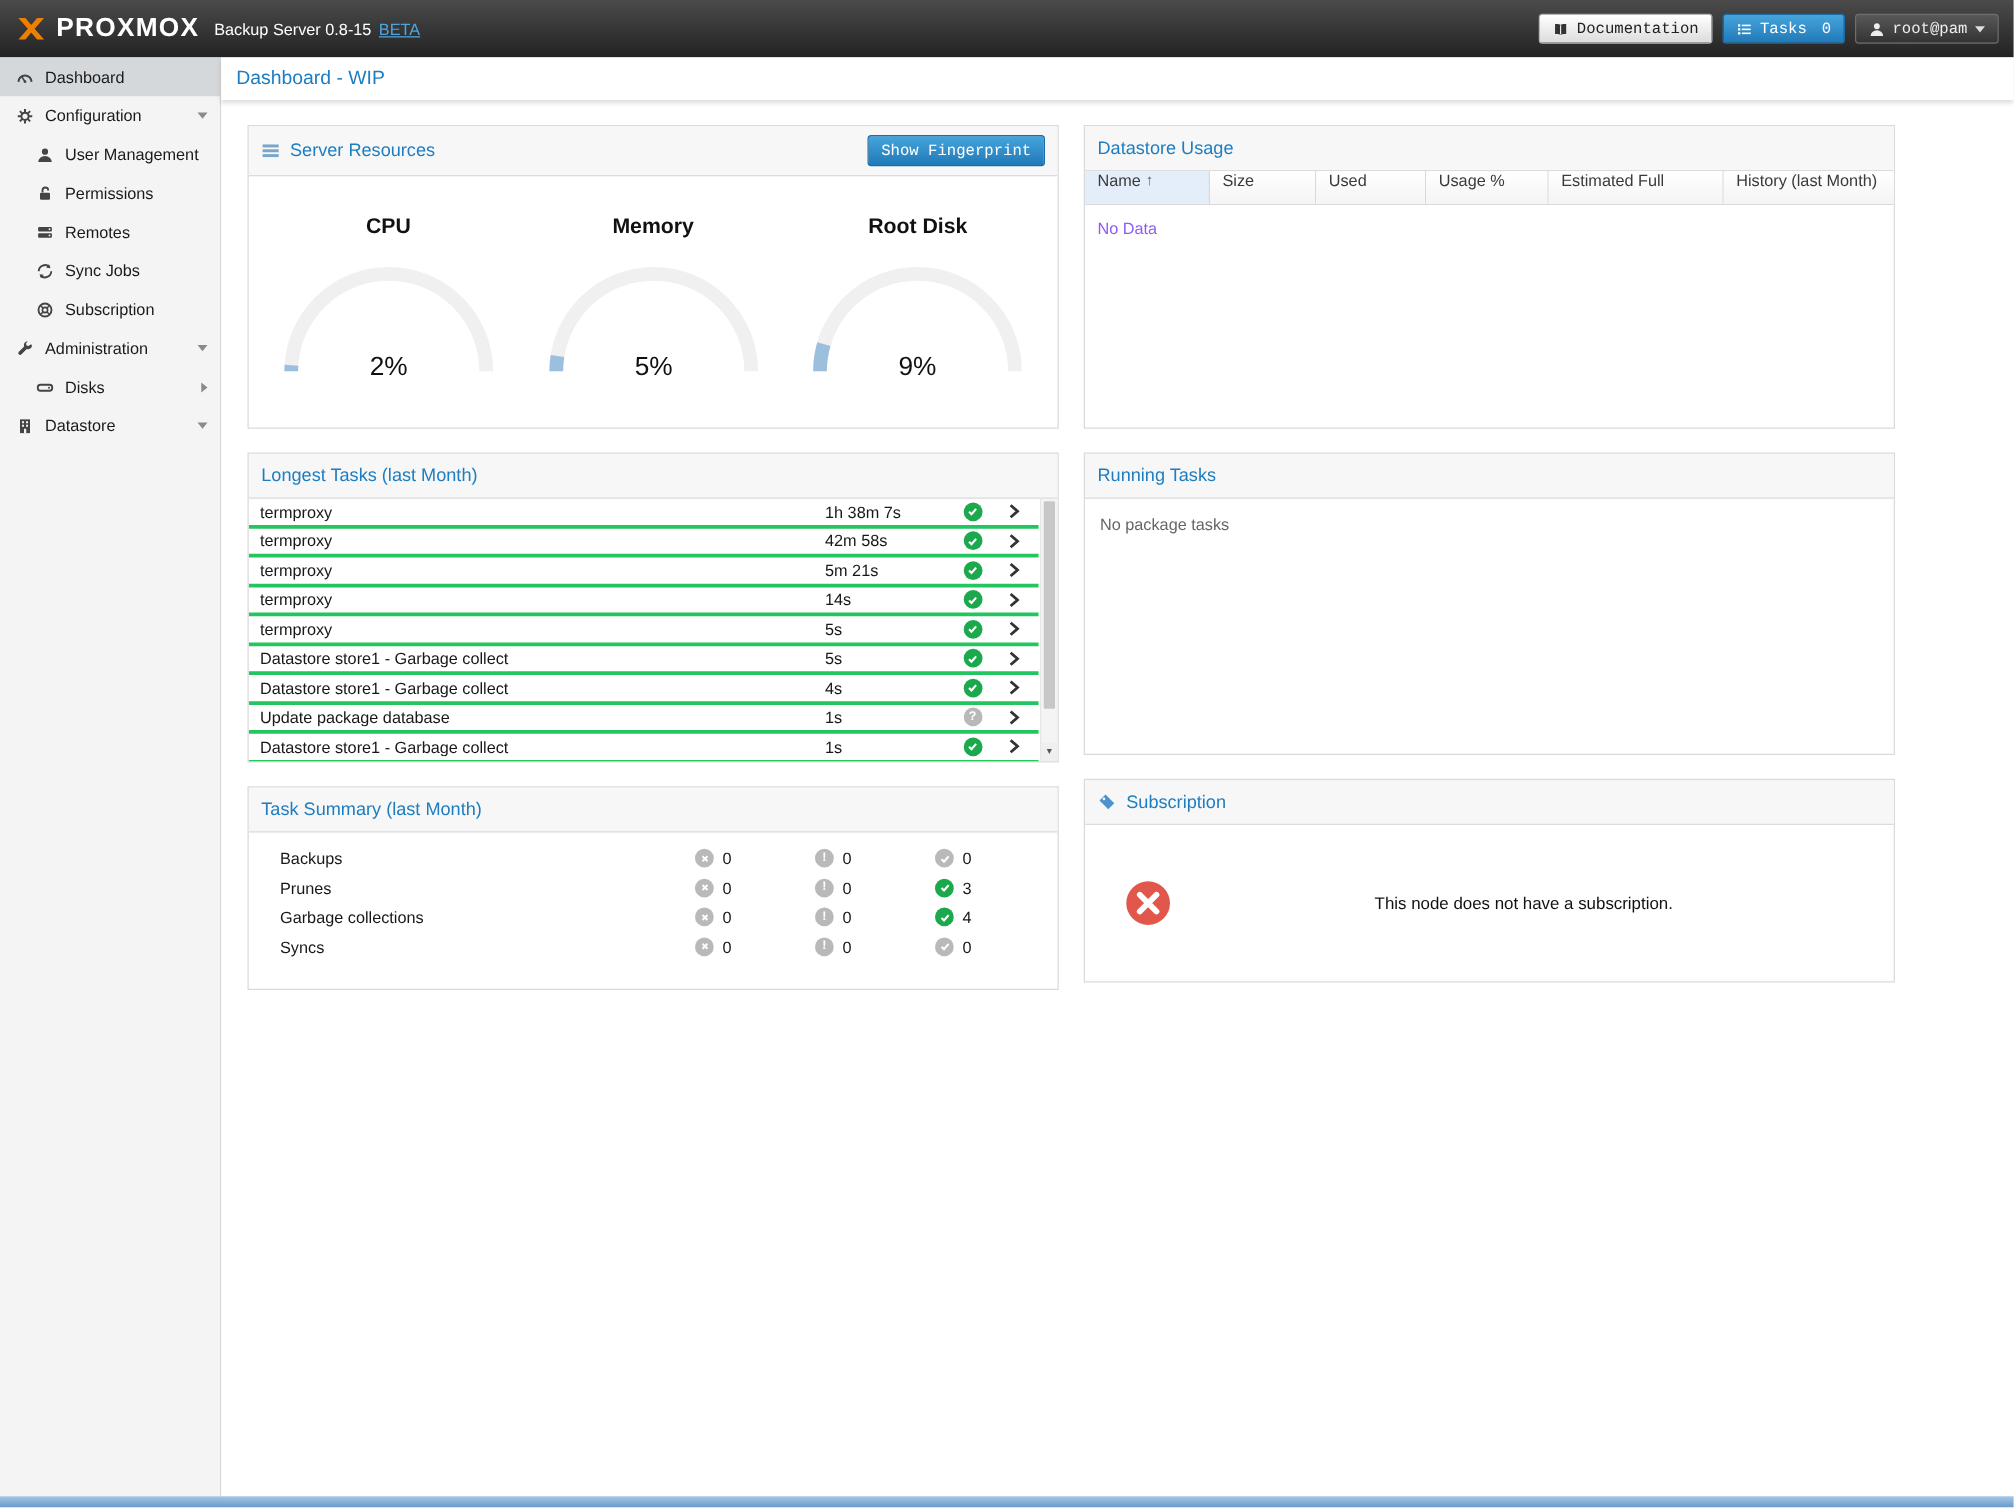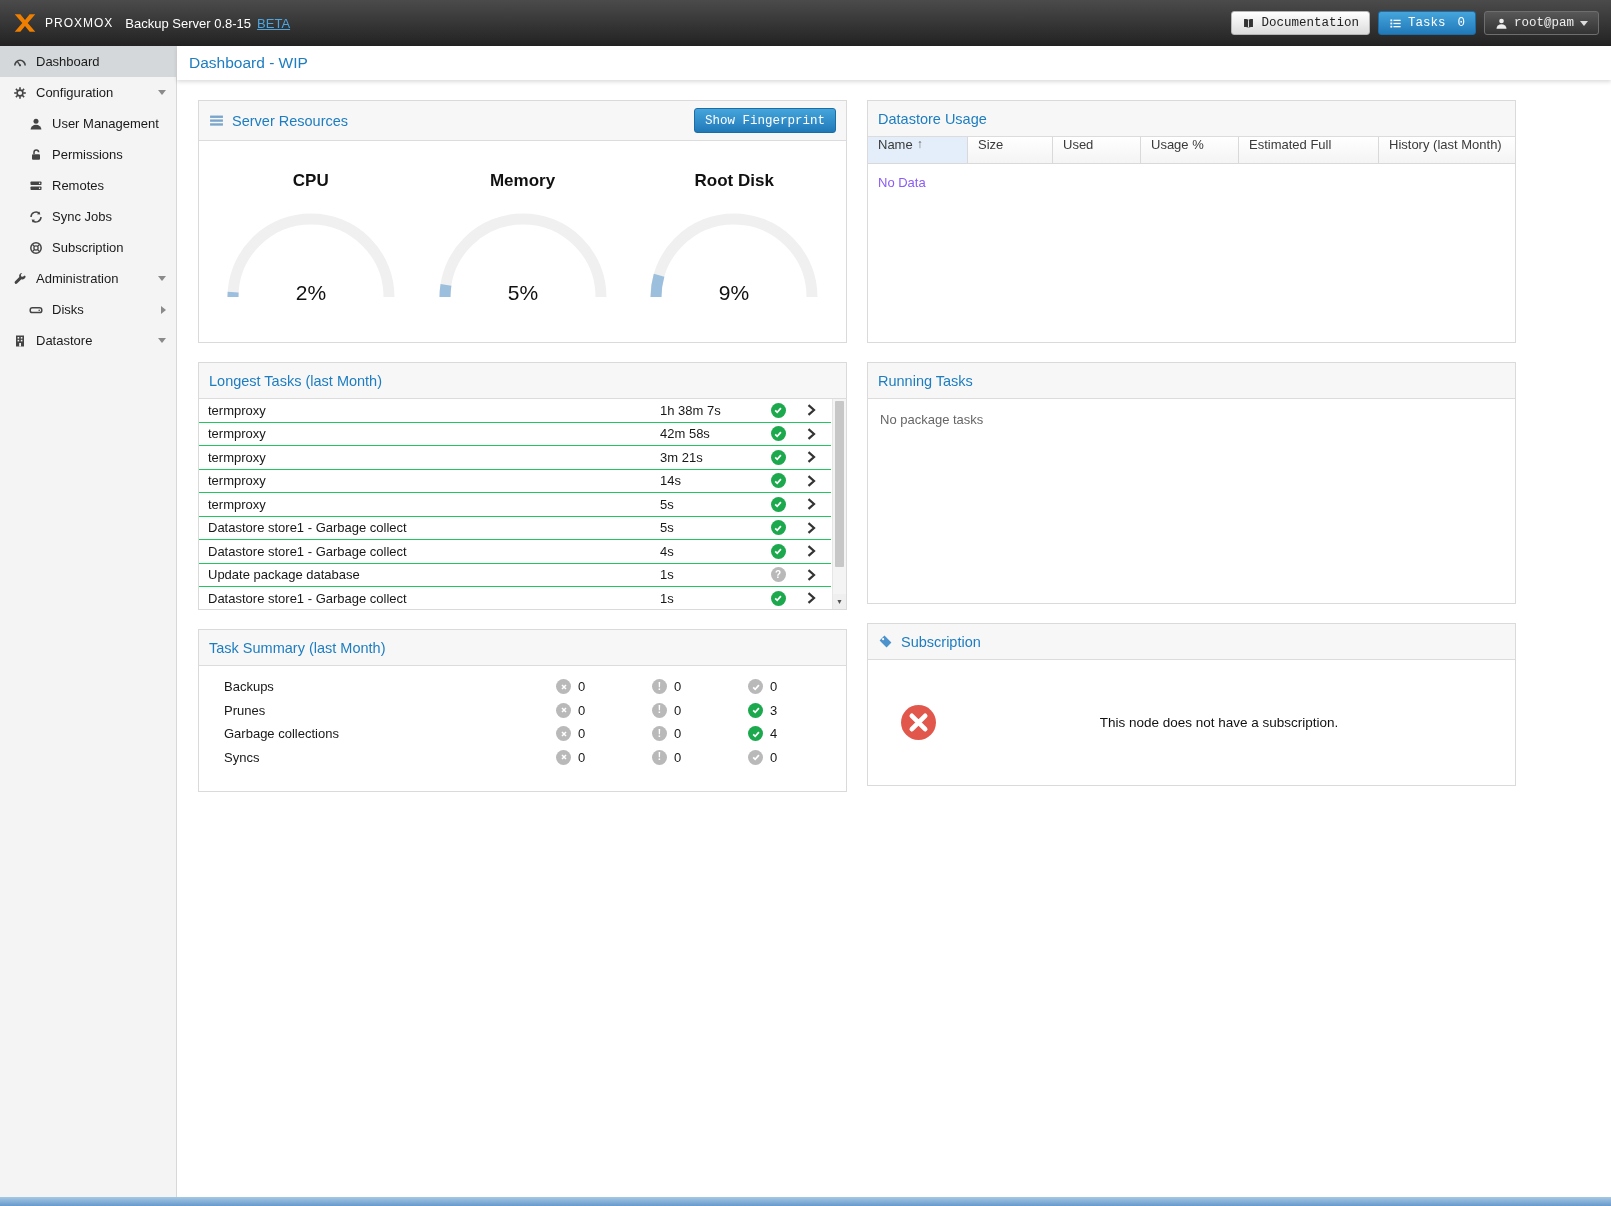--- a/index.html
+++ b/index.html
@@ -9,21 +9,21 @@
   *{box-sizing:border-box;margin:0;padding:0}
   html,body{width:1611px;height:1206px;overflow:hidden}
   body{font-family:"Liberation Sans","DejaVu Sans",sans-serif;font-size:13px;background:#fff;color:#222}
   .app{width:1611px;height:1206px;display:flex;flex-direction:column}
 
   
   .topbar{height:46px;flex:none;display:flex;align-items:center;padding:0 12px;
     background:linear-gradient(#4b4b4b,#222);color:#fff}
   .brand{display:flex;align-items:center;gap:7px}
   .brand svg{width:26px;height:26px;display:block}
-  .brand-text{font-size:12px;font-weight:normal;letter-spacing:1px;color:#fff}
+  .brand-text{font-size:21px;font-weight:bold;letter-spacing:1px;color:#fff}
   .product{margin-left:12px;font-size:13px;color:#fff;display:flex;align-items:center;gap:6px}
   .beta{color:var(--beta);text-decoration:underline;cursor:pointer}
   .top-actions{margin-left:auto;display:flex;align-items:center;gap:8px}
   .btn{display:inline-flex;align-items:center;gap:6px;height:24px;padding:0 10px;border-radius:3px;
     font-size:12.5px;cursor:pointer;font-family:Liberation Mono, monospace;white-space:nowrap}
   .btn .icon{display:inline-flex}
   .btn-light{background:linear-gradient(#fff,#dcdcdc);border:1px solid #b5b5b5;color:#222}
   .btn-blue{background:linear-gradient(#45a5dc,#2179b8);border:1px solid #1c6ca6;color:#fff}
   .btn-dark{background:linear-gradient(#585858,#333);border:1px solid #6e6e6e;color:#eee}
   .btn .count{margin-left:6px}
@@ -71,21 +71,21 @@
     background:linear-gradient(#fff,#f4f4f4);color:#3a3a3a;cursor:pointer;overflow:hidden;white-space:nowrap}
   .du-cell.last{flex:1;border-right:none}
   .du-cell.sorted{background:#e3eefa}
   .sort-arrow{color:#666;font-size:12px}
   .du-empty{padding:11px 10px;color:#8b5cf6}
 
   
   .lt-body{flex:1;position:relative;overflow:hidden}
   .lt-rows{position:absolute;inset:0 15px 0 0;overflow:hidden}
   .lt-row{display:grid;grid-template-columns:452px 100px 36px 30px;align-items:center;height:23.5px;
-    padding-left:9px;border-bottom:1px solid #22c55e;cursor:pointer}
+    padding-left:9px;border-bottom:3px solid #22c55e;cursor:pointer}
   .lt-name,.lt-dur{overflow:hidden;white-space:nowrap;color:#181818}
   .lt-status{display:flex;justify-content:center}
   .lt-action{display:flex;justify-content:center}
   .lt-action svg{width:9px;height:12px;display:block}
   .lt-scrollbar{position:absolute;top:0;right:0;bottom:0;width:14px;background:#f4f4f4;border-left:1px solid #e6e6e6}
   .lt-thumb{position:absolute;top:2px;left:2px;right:2px;height:166px;background:#c7c7c7;border-radius:1px}
   .lt-downbtn{position:absolute;left:0;right:0;bottom:0;height:15px;display:flex;align-items:center;justify-content:center;
     font-size:7px;color:#555;background:#efefef;cursor:pointer}
 
   
@@ -372,21 +372,21 @@
                       </span>
                     </div>
                     <div class="lt-action">
                       <svg viewBox="0 0 9 12">
                         <path d="M1.5 1.2 L7 6 L1.5 10.8" stroke="#333" stroke-width="2.2" fill="none"></path>
                       </svg>
                     </div>
                   </div>
                   <div class="lt-row">
                     <div class="lt-name">termproxy</div>
-                    <div class="lt-dur">3m 21s</div>
+                    <div class="lt-dur">5m 21s</div>
                     <div class="lt-status">
                       <span class="ci ci-ok">
                         <svg viewBox="0 0 10 10">
                           <path d="M2.2 5.4 4.2 7.3 7.9 3.1" fill="none" stroke="#fff" stroke-width="1.7"></path>
                         </svg>
                       </span>
                     </div>
                     <div class="lt-action">
                       <svg viewBox="0 0 9 12">
                         <path d="M1.5 1.2 L7 6 L1.5 10.8" stroke="#333" stroke-width="2.2" fill="none"></path>

